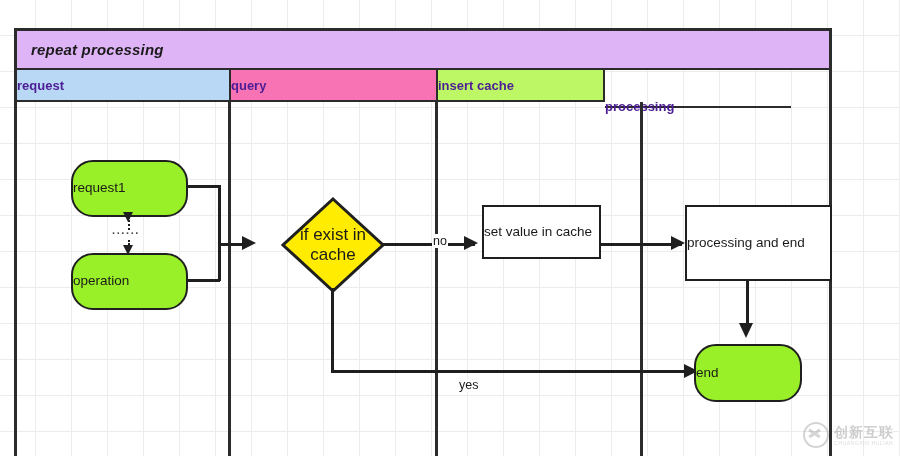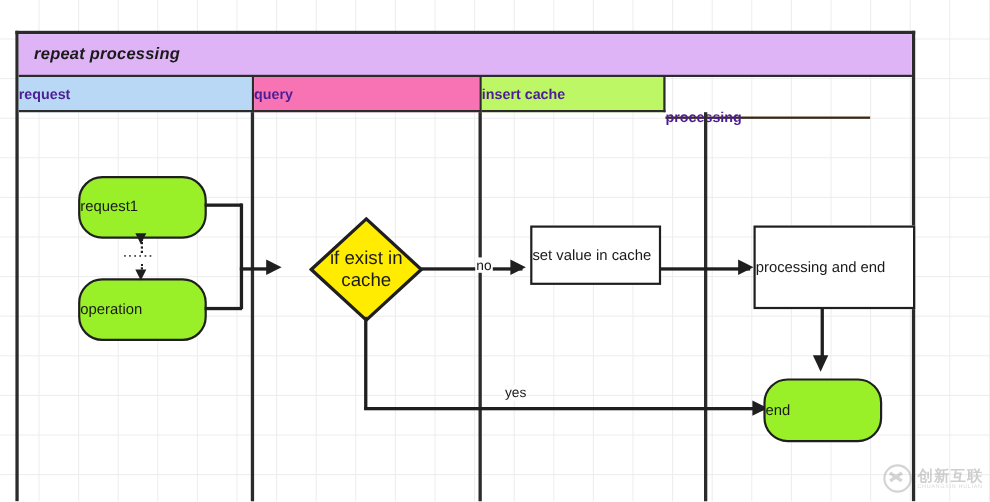--- a/index.html
+++ b/index.html
@@ -250,21 +250,21 @@
   </div>
 
   <div class="conn h" style="left:383px;top:243px;width:92px;"></div>
   <div class="edge-label" style="left:432px;top:234px;">no</div>
   <svg class="arrow" style="left:464px;top:236px;width:16px;height:16px;">
     <polygon points="0,0 14,7 0,14" fill="#1f1f1f"></polygon>
   </svg>
 
   <div class="conn v" style="left:331px;top:288px;height:84px;"></div>
   <div class="conn h" style="left:331px;top:370px;width:366px;"></div>
-  <div class="edge-label" style="left:458px;top:350px;">yes</div>
+  <div class="edge-label" style="left:458px;top:378px;">yes</div>
   <svg class="arrow" style="left:684px;top:364px;width:16px;height:16px;">
     <polygon points="0,0 14,7 0,14" fill="#1f1f1f"></polygon>
   </svg>
 
   <div class="node rect" style="left:482px;top:205px;width:119px;height:54px;">
     <span>set value in cache</span>
   </div>
 
   <div class="conn h" style="left:600px;top:243px;width:82px;"></div>
   <svg class="arrow" style="left:671px;top:236px;width:16px;height:16px;">

